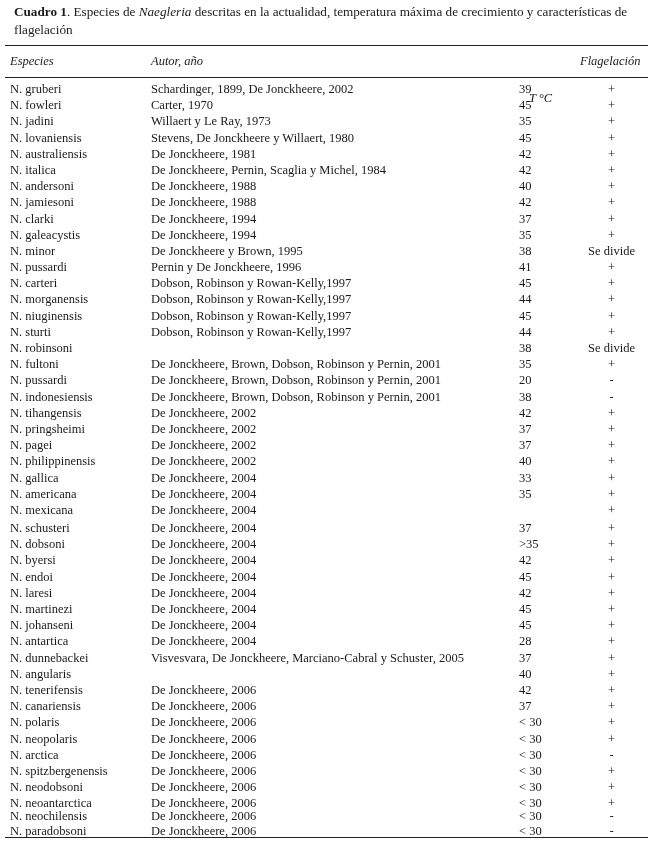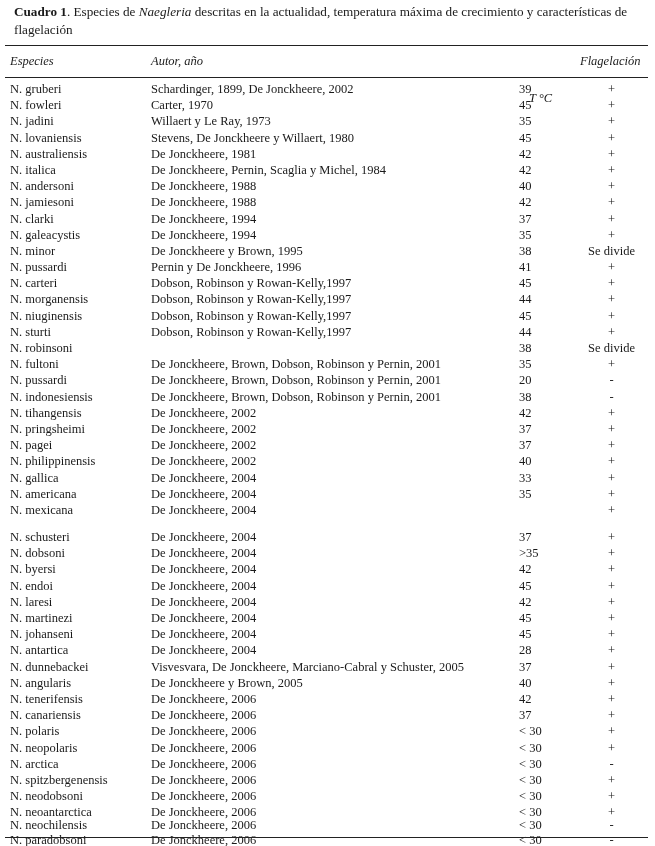--- a/index.html
+++ b/index.html
@@ -17,21 +17,21 @@
     .rule.top { top: 45px; }
     .rule.mid { top: 77px; }
     .rule.bottom { top: 837px; }
     .hdr { position: absolute; top: 54px; font-style: italic; font-size: 12.5px; }
     .hdr.sp { left: 10px; }
     .hdr.au { left: 151px; }
     .hdr.tc { left: 529px; margin-top: 37px; }
     .hdr.fl { left: 580px; }
     #rows { position: absolute; left: 0; top: 81px; width: 655px; }
     .row { position: relative; height: 16.2px; font-size: 12.5px; line-height: 16px; }
-    .row.gap-after { margin-bottom: 11px; }
+    .row.gap-after { margin-bottom: 2px; }
     .row.tight { height: 13px; }
     .row.tight2 { height: 15px; }
     .cell { position: absolute; top: 0; white-space: nowrap; }
     .c-sp { left: 10px; }
     .c-au { left: 151px; }
     .c-tc { left: 519px; width: 50px; text-align: left; }
     .c-fl { left: 575px; width: 73px; text-align: center; }
   </style>
 </head>
 <body>
@@ -256,21 +256,20 @@
       <span class="cell c-fl">+</span>
     </div>
     <div class="row">
       <span class="cell c-sp">N. dunnebackei</span>
       <span class="cell c-au">Visvesvara, De Jonckheere, Marciano-Cabral y Schuster, 2005</span>
       <span class="cell c-tc">37</span>
       <span class="cell c-fl">+</span>
     </div>
     <div class="row">
       <span class="cell c-sp">N. angularis</span>
-      <span class="cell c-au">De Jonckheere y Brown, 2005</span>
       <span class="cell c-tc">40</span>
       <span class="cell c-fl">+</span>
     </div>
     <div class="row">
       <span class="cell c-sp">N. tenerifensis</span>
       <span class="cell c-au">De Jonckheere, 2006</span>
       <span class="cell c-tc">42</span>
       <span class="cell c-fl">+</span>
     </div>
     <div class="row">

